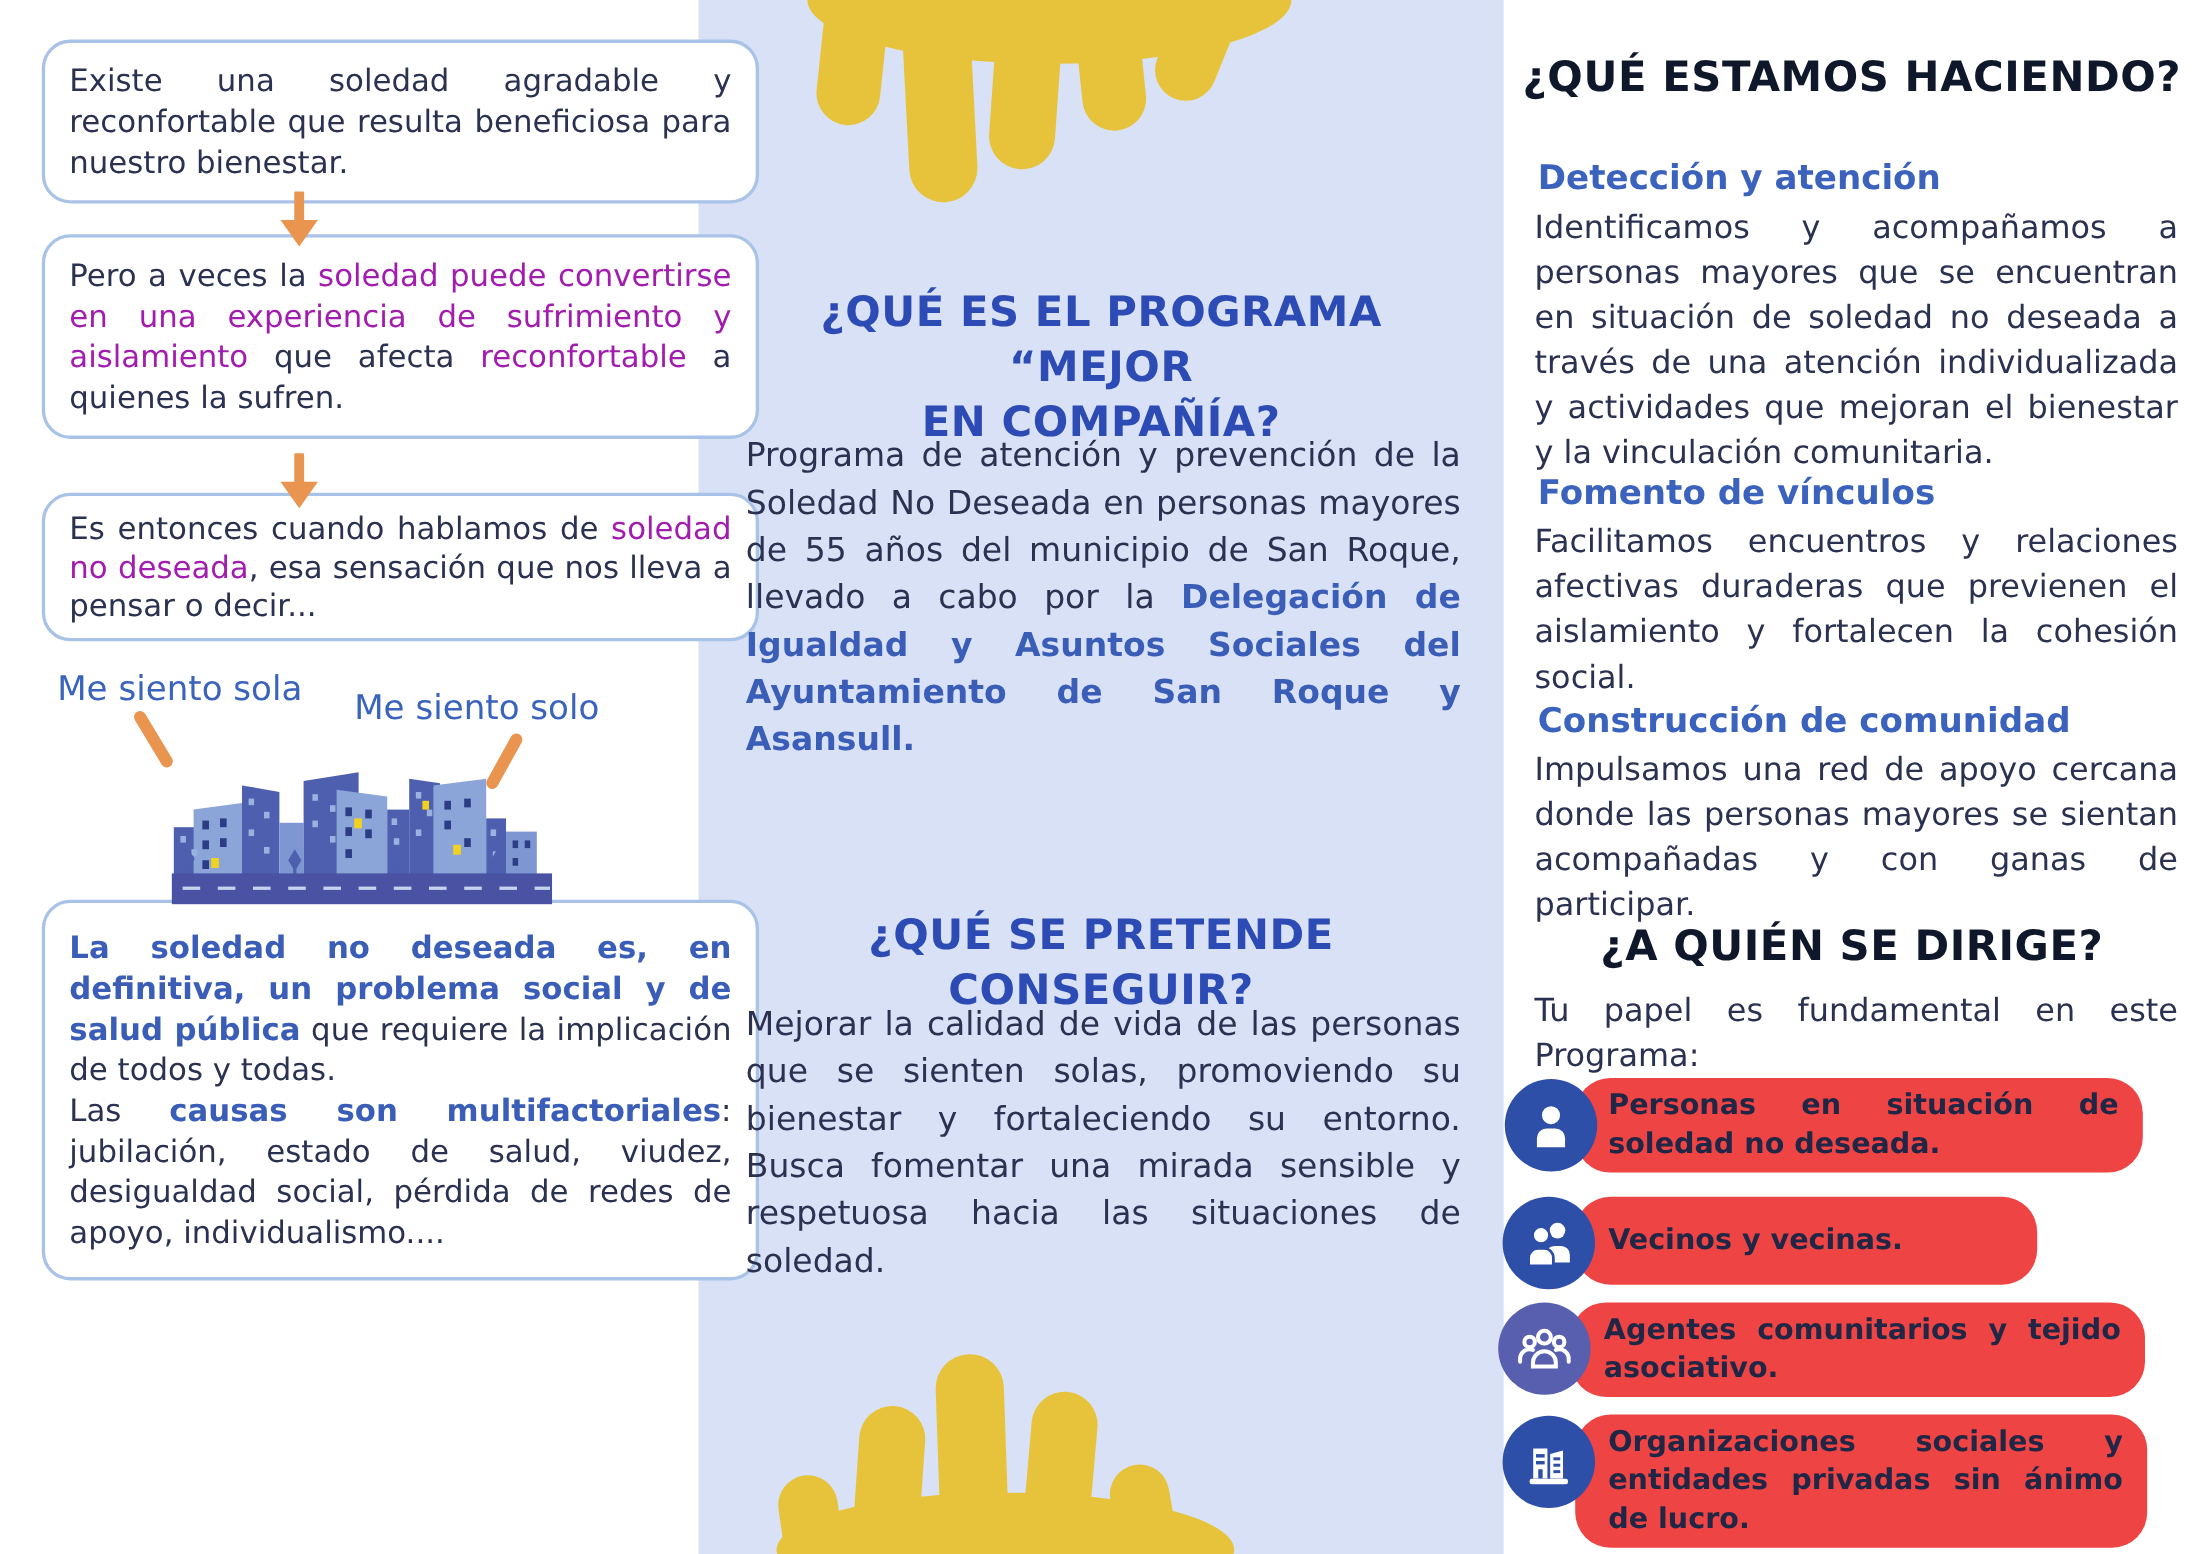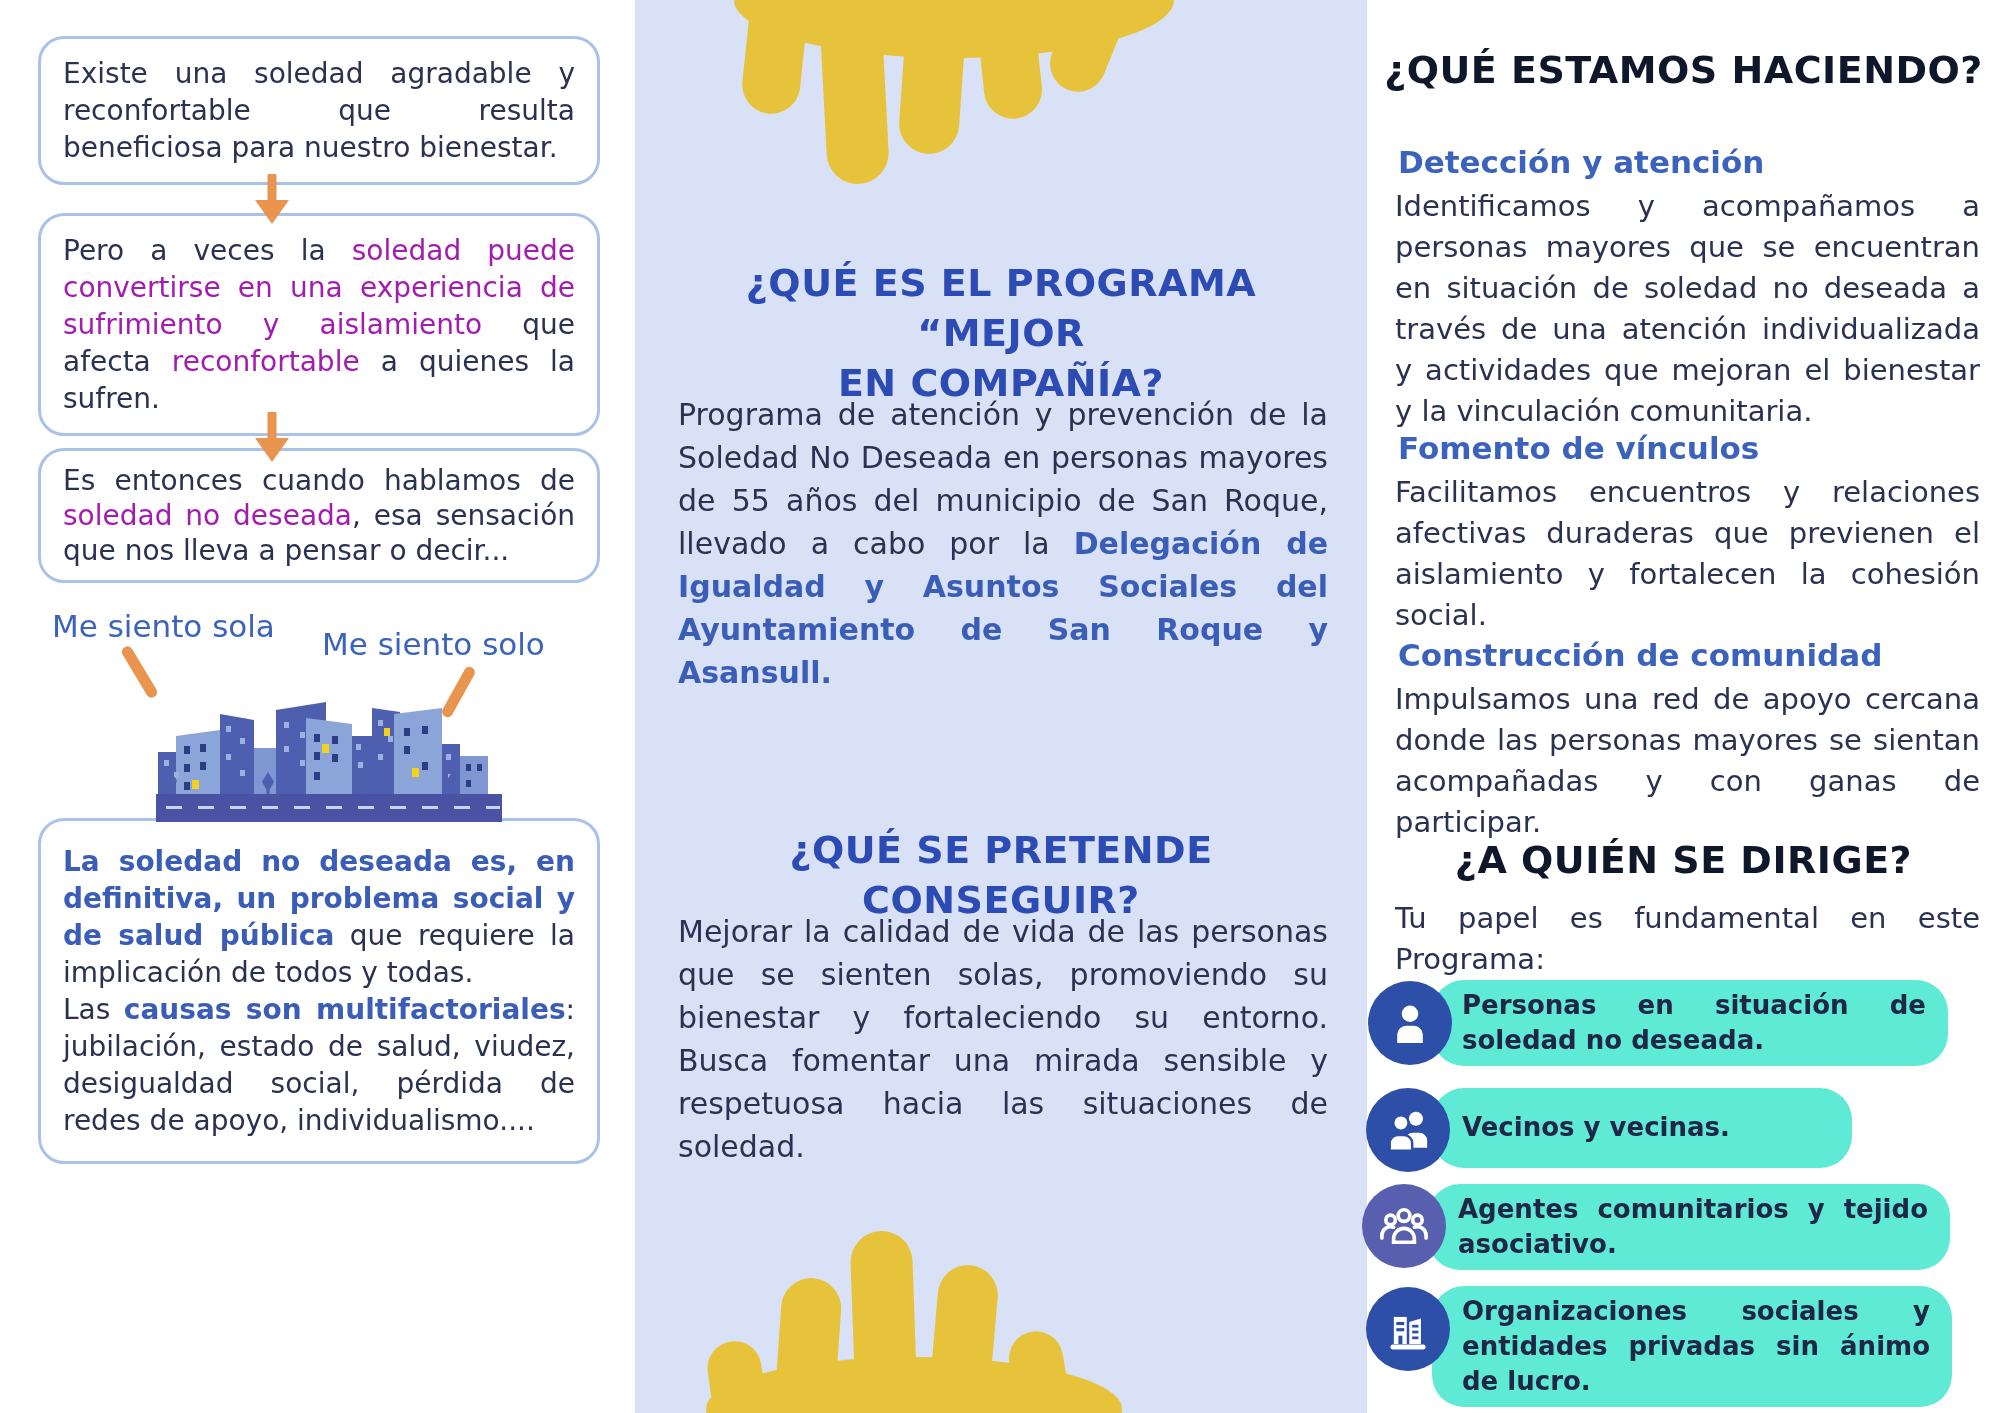--- a/index.html
+++ b/index.html
@@ -4,21 +4,21 @@
 <style>
   html,body{margin:0;padding:0;background:#ffffff;}
   .page{position:relative;width:2000px;height:1413px;background:#ffffff;overflow:hidden;
         font-family:"DejaVu Sans","Liberation Sans",sans-serif;color:#2b3150;}
   
   .mid-band{position:absolute;left:635px;top:0;width:732px;height:1413px;background:#d9e1f6;}
   .blob{position:absolute;}
   .blob.top{left:728px;top:-6px;}
   .blob.bot{left:698px;top:1223px;}
   
-  .lbox{position:absolute;left:38px;width:562px;background:#ffffff;border:3px solid #a9c3e8;
+  .lbox{position:absolute;left:38px;width:652px;background:#ffffff;border:3px solid #a9c3e8;
         border-radius:26px;box-sizing:border-box;padding:16px 22px;text-align:justify;
         font-size:28px;line-height:37px;color:#2b3150;}
   .box1{top:36px;}
   .box2{top:213px;}
   .box3{top:448px;line-height:35px;padding:12px 22px;}
   .box4{top:818px;padding:22px;}
   .bd{font-weight:normal;color:#a21caf;}
   .bb{font-weight:bold;color:#3a5db8;}
   .lbox p{margin:0;}
   
@@ -45,21 +45,21 @@
   .r-title{position:absolute;left:1367px;width:633px;text-align:center;font-weight:bold;
            font-size:38px;color:#0f172a;letter-spacing:.5px;}
   .rt1{top:48px;}
   .rt2{top:838px;}
   .r-sub{position:absolute;left:1398px;width:580px;font-weight:bold;font-size:31px;color:#3b63bd;}
   .rs1{top:144px;} .rs2{top:430px;} .rs3{top:637px;}
   .r-para{position:absolute;left:1395px;width:585px;text-align:justify;font-size:29px;
           line-height:41px;color:#2b3150;}
   .rp1{top:186px;} .rp2{top:472px;} .rp3{top:679px;} .rp-intro{top:898px;}
   
-  .pill{position:absolute;background:#5eead4;border-radius:32px;box-sizing:border-box;
+  .pill{position:absolute;background:#ef4444;border-radius:32px;box-sizing:border-box;
         font-weight:bold;font-size:26px;line-height:35px;color:#202746;text-align:justify;
         padding:8px 22px 8px 30px;z-index:2;}
   .pill1{left:1432px;top:980px;width:516px;min-height:84px;}
   .pill2{left:1432px;top:1088px;width:420px;min-height:80px;padding-top:22px;text-align:left;}
   .pill3{left:1428px;top:1184px;width:522px;min-height:86px;}
   .pill4{left:1432px;top:1286px;width:520px;min-height:86px;}
   .icircle{position:absolute;width:84px;height:84px;border-radius:50%;z-index:3;
            display:flex;align-items:center;justify-content:center;}
   .ic1{left:1368px;top:981px;background:#2d4fa8;}
   .ic2{left:1366px;top:1088px;background:#2d4fa8;}

